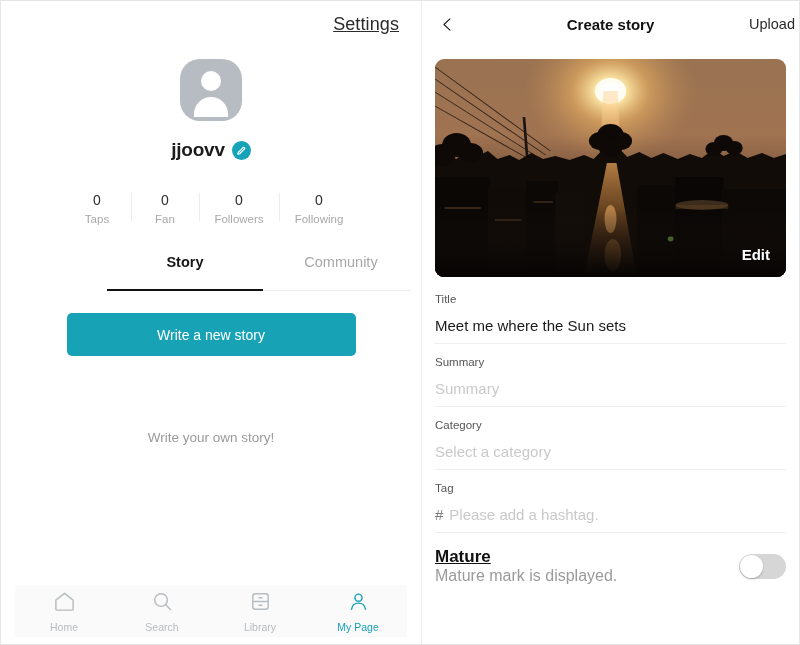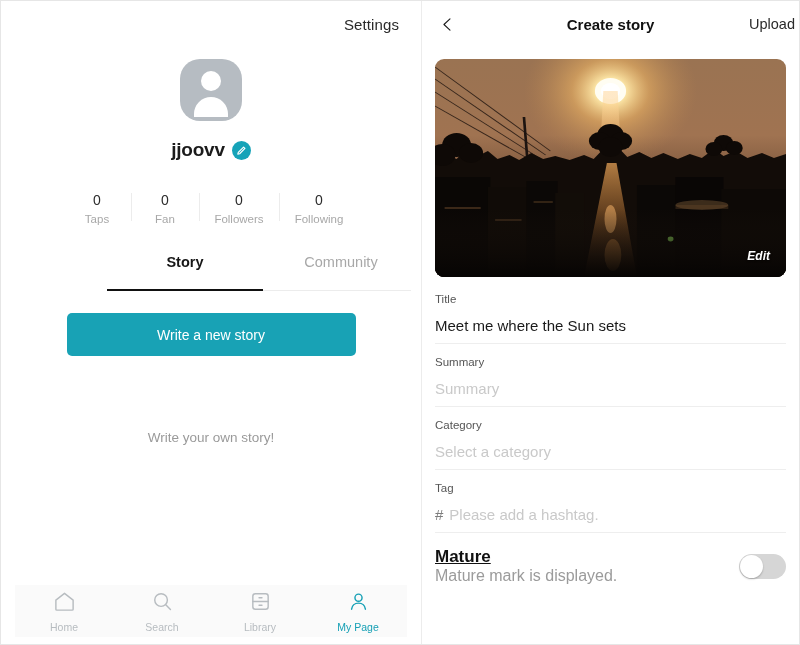--- a/index.html
+++ b/index.html
@@ -33,24 +33,25 @@
   }
 
   .left-header {
     height: 46px;
     display: flex;
     align-items: center;
     justify-content: flex-end;
     padding-right: 22px;
   }
   .settings-link {
-    font-size: 15px;
+    font-size: 18px;
     color: #2a2a2a;
     letter-spacing: .1px;
     cursor: pointer;
+    text-decoration: underline;
   }
 
   .profile-block {
     display: flex;
     flex-direction: column;
     align-items: center;
     padding-top: 12px;
   }
 
   .avatar {
@@ -249,25 +250,24 @@
     border-radius: 9px;
     overflow: hidden;
     cursor: pointer;
   }
   .cover svg { display: block; width: 100%; height: 100%; }
   .cover .edit-label {
     position: absolute;
     right: 16px;
     bottom: 14px;
     color: #ffffff;
-    font-size: 12px;
+    font-size: 15px;
     font-weight: bold;
     text-shadow: 0 1px 2px rgba(0,0,0,.6);
     cursor: pointer;
-    font-style: italic;
   }
 
   .form {
     padding: 14px 13px 0 13px;
   }
   .field {
     border-bottom: 1px solid #eeeeee;
     padding-bottom: 7px;
     margin-bottom: 10px;
   }

